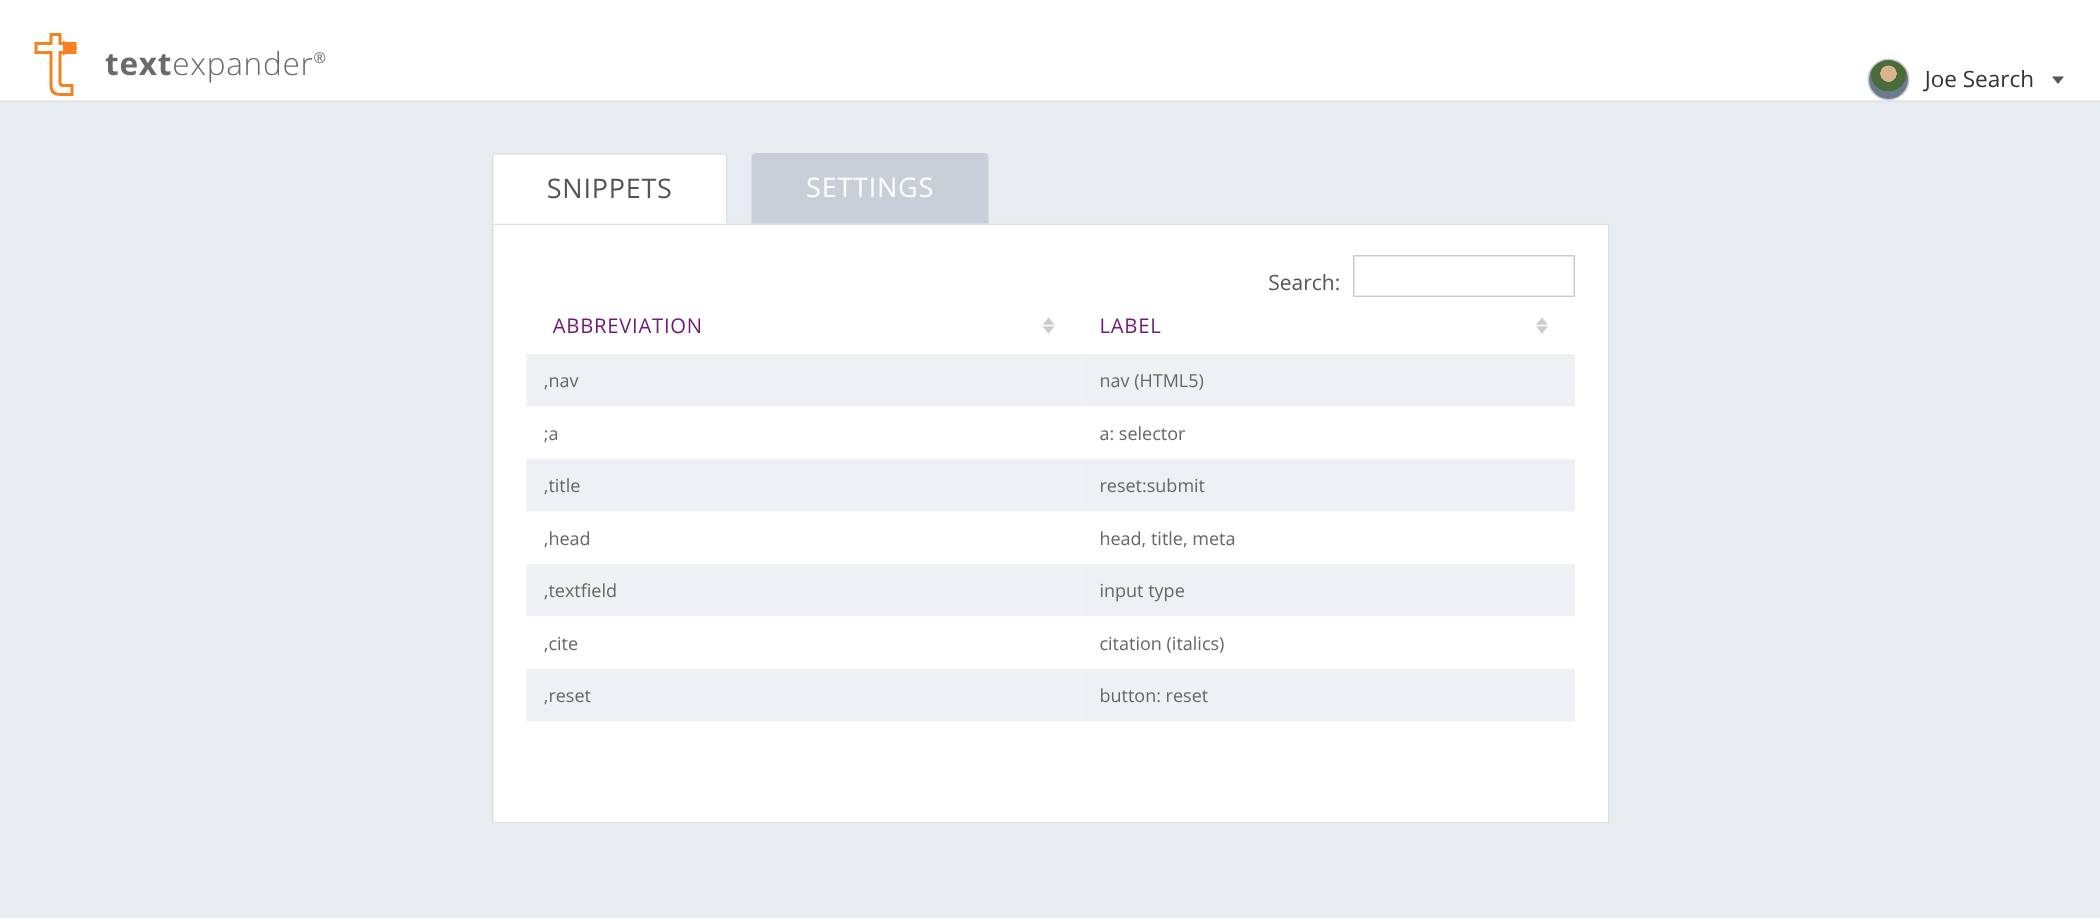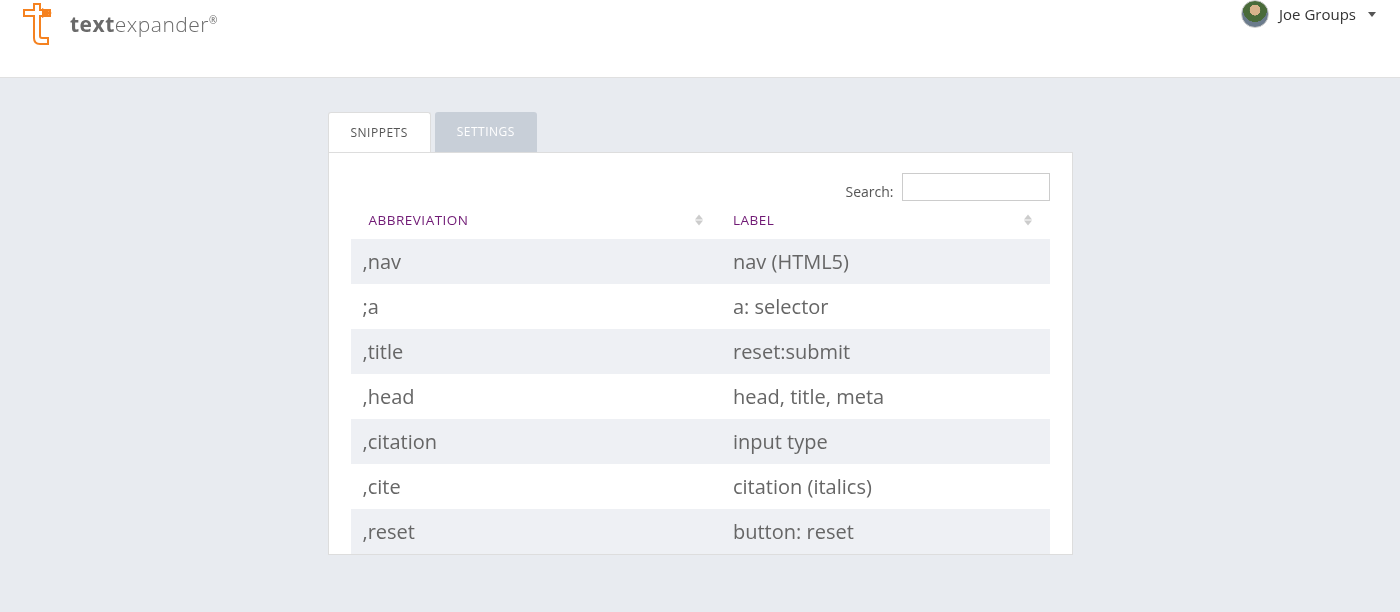--- a/index.html
+++ b/index.html
@@ -8,23 +8,23 @@
       box-sizing: border-box;
     }
     body {
       font-family: "Open Sans", "Segoe UI", Arial, sans-serif;
       background: #e8ebf0;
       color: #555;
       font-size: 14px;
     }
     .header {
       background: #fff;
-      height: 78px;
-      display: flex;
-      align-items: flex-start;
+      height: 68px;
+      display: flex;
+      align-items: flex-end;
       justify-content: space-between;
       padding: 0 24px 0 20px;
       border-bottom: 1px solid #e0e0e0;
     }
     .logo-area {
       display: flex;
       align-items: center;
       gap: 12px;
     }
     .logo-brand {
@@ -77,39 +77,39 @@
       margin-bottom: 18px;
     }
     .page-title a {
       color: #555;
       text-decoration: none;
     }
     .tabs {
       display: flex;
     }
     .tab {
-      padding: 11px 22px;
-      font-size: 12px;
+      padding: 11px 36px;
+      font-size: 18px;
       color: #888;
       background: transparent;
       cursor: pointer;
       letter-spacing: 0.5px;
     }
     .tab.active {
       background: #fff;
       color: #555;
       border: 1px solid #ddd;
       border-bottom: none;
       border-radius: 3px 3px 0 0;
     }
     .tab.inactive {
       background: #c8cfd8;
       color: #fff;
       border-radius: 3px 3px 0 0;
-      margin-left: 4px;
+      margin-left: 16px;
     }
     .panel {
       background: #fff;
       border: 1px solid #ddd;
       padding: 20px 22px 0 22px;
       min-height: 400px;
     }
     .search-row {
       display: flex;
       justify-content: flex-end;
@@ -166,21 +166,21 @@
       border-left: 4px solid transparent;
       border-right: 4px solid transparent;
       border-top: 5px solid #ccc;
     }
     .table th:first-child {
       width: 53%;
     }
     .table td {
       padding: 9px 12px;
       color: #666;
-      font-size: 20px;
+      font-size: 12px;
     }
     .table tbody tr {
       cursor: pointer;
     }
     .table tbody tr:nth-child(odd) {
       background: #eef0f4;
     }
     .table tbody tr:nth-child(even) {
       background: #fff;
     }
@@ -196,21 +196,21 @@
     <svg width="38" height="48" viewBox="0 0 38 48">
       <path d="M 14 4 L 14 10 L 4 10 L 4 16 L 14 16 L 14 38 Q 14 44 20 44 L 28 44 L 28 38 L 22 38 Q 20 38 20 36 L 20 16 L 30 16 L 30 10 L 20 10 L 20 4 Z" fill="none" stroke="#f58220" stroke-width="2"></path>
       <path d="M 22 8 L 32 13 L 22 18 Z" fill="#f58220"></path>
     </svg>
     <span class="logo-brand">
       <span class="bold">text</span><span class="light">expander</span><span class="reg">®</span>
     </span>
   </div>
   <div class="user-area">
     <div class="avatar"></div>
-    <span>Joe Groups</span>
+    <span>Joe Search</span>
     <span class="caret-down"></span>
   </div>
 </div>
 
 <div class="content-wrap">
 
   <div class="tabs">
     <div class="tab active">SNIPPETS</div>
     <div class="tab inactive">SETTINGS</div>
   </div>
@@ -251,21 +251,21 @@
           </tr>
           <tr>
             <td>,title</td>
             <td>reset:submit</td>
           </tr>
           <tr>
             <td>,head</td>
             <td>head, title, meta</td>
           </tr>
           <tr>
-            <td>,citation</td>
+            <td>,textfield</td>
             <td>input type</td>
           </tr>
           <tr>
             <td>,cite</td>
             <td>citation (italics)</td>
           </tr>
           <tr>
             <td>,reset</td>
             <td>button: reset</td>
           </tr>

